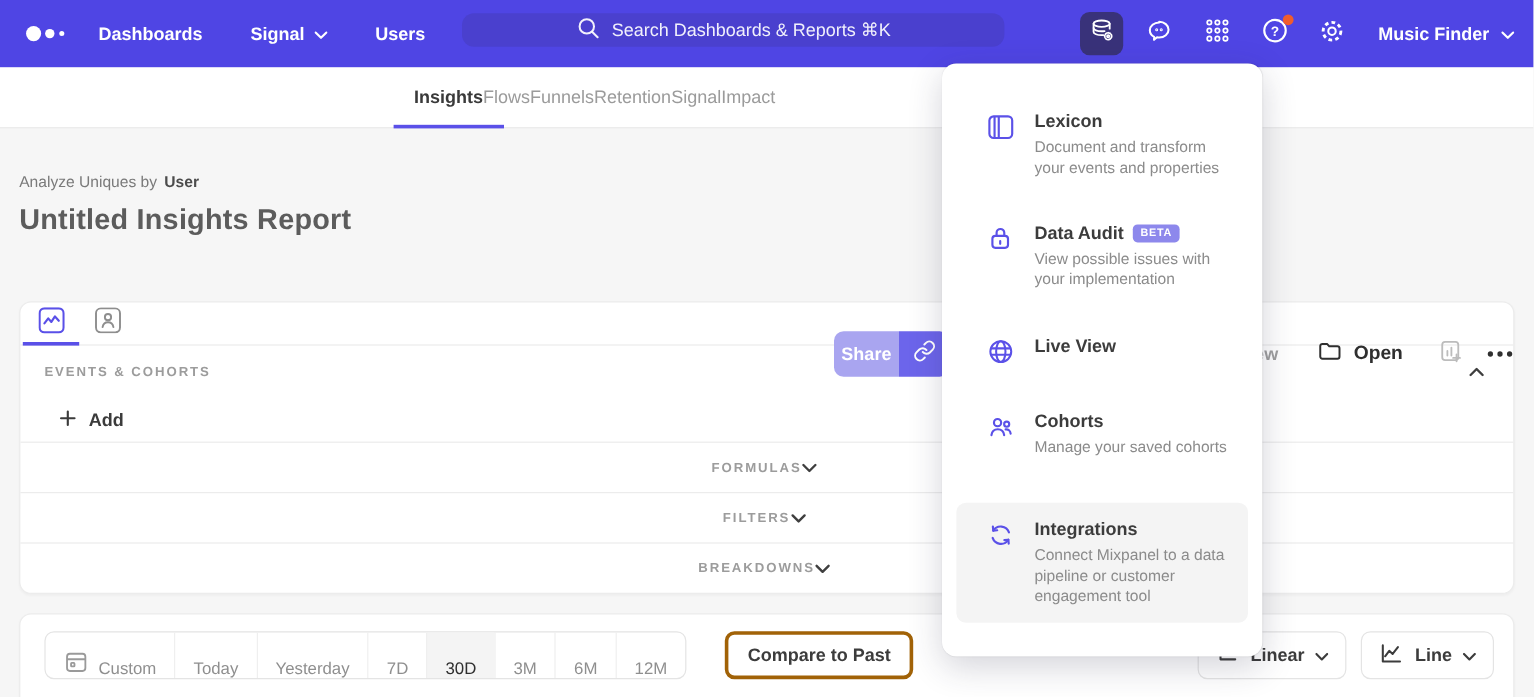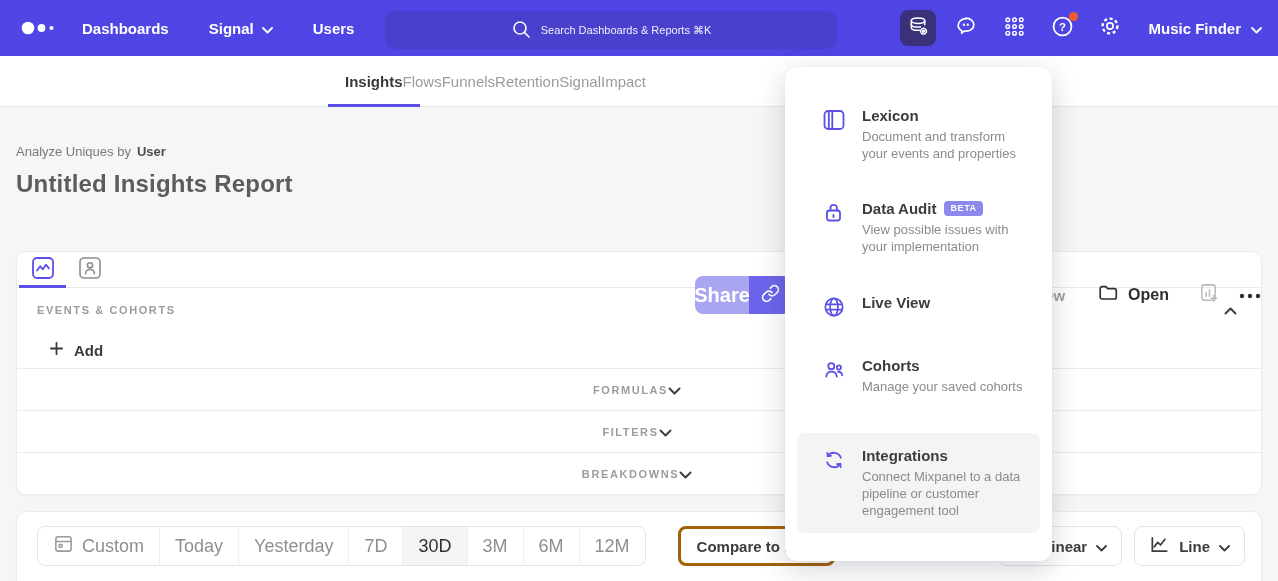--- a/index.html
+++ b/index.html
@@ -4,43 +4,43 @@
 <style>
   * { margin:0; padding:0; box-sizing:border-box; }
   html,body { width:1278px; height:581px; overflow:hidden; }
   body { font-family:"Liberation Sans", sans-serif; background:#f6f6f6; position:relative; }
 
   
   .nav { height:56px; background:#4F45E4; position:relative; display:flex; align-items:center; z-index:10; }
   .nav-left { display:flex; align-items:center; padding-left:20px; }
   .logo { margin-right:24px; display:flex; align-items:center; }
   .nav-item { display:flex; align-items:center; gap:8px; color:#fff; font-size:15px; font-weight:600; margin-right:40px; cursor:pointer; }
-  .search { position:absolute; left:385px; top:11px; width:452px; height:38px; border-radius:10px;
+  .search { position:absolute; left:385px; top:11px; width:452px; height:28px; border-radius:10px;
             background:#4A40CE; display:flex; align-items:center; justify-content:center; gap:10px;
-            color:rgba(255,255,255,0.92); font-size:11px; cursor:text; }
+            color:rgba(255,255,255,0.92); font-size:15px; cursor:text; }
   .nav-right { position:absolute; right:16px; top:0; height:56px; display:flex; align-items:center; }
   .icon-slot { width:48px; height:56px; display:flex; align-items:center; justify-content:center; position:relative; cursor:pointer; }
   .tool-active { width:36px; height:36px; border-radius:8px; background:#39327A; display:flex; align-items:center; justify-content:center; }
   .notif-dot { position:absolute; top:12px; right:8px; width:9px; height:9px; border-radius:50%; background:#F05C2D; }
   .project { display:flex; align-items:center; gap:10px; color:#fff; font-size:15px; font-weight:700; margin-left:14px; cursor:pointer; }
 
   
   .tabbar { height:51px; background:#fff; border-bottom:1px solid #e8e8e8; display:flex; align-items:stretch;
             padding-left:345px; position:relative; z-index:5; white-space:nowrap; }
   .tab { display:flex; align-items:center; font-size:15px; color:#9b9b9b; position:relative; cursor:pointer; }
   .tab.active { color:#3a3a3a; font-weight:700; }
   .tab.active::after { content:""; position:absolute; left:-17px; right:-17px; bottom:-1px; height:3px; background:#5A50E8; }
 
   
   .page { position:relative; padding:0 16px; }
   .subtitle { padding-top:37px; font-size:13px; color:#7a7a7a; }
   .subtitle .value { color:#4c4c4c; font-weight:700; margin-left:6px; cursor:pointer; }
   .title { margin-top:11px; font-size:24px; font-weight:700; color:#5c5c5c; letter-spacing:0.2px; }
   .share-group { position:absolute; left:695px; top:169px; display:flex; cursor:pointer; }
-  .share-btn { width:54px; height:38px; background:#A9A5F0; color:#fff; font-weight:600; font-size:20px;
+  .share-btn { width:54px; height:38px; background:#A9A5F0; color:#fff; font-weight:600; font-size:15px;
                border-radius:8px 0 0 8px; display:flex; align-items:center; justify-content:center; }
   .link-btn { width:42px; height:38px; background:#6C65EB; border-radius:0 8px 8px 0;
               display:flex; align-items:center; justify-content:center; }
   .right-cluster { position:absolute; right:16px; top:169px; height:38px; display:flex; align-items:center; }
   .new-label { color:#9e9e9e; font-size:15px; font-weight:600; margin-right:32px; cursor:pointer; }
   .open-btn { display:flex; align-items:center; gap:9px; color:#2f2f2f; font-weight:700; font-size:16px; margin-right:30px; cursor:pointer; }
   .chartplus { margin-right:18px; display:flex; cursor:pointer; }
   .more-dots { display:flex; cursor:pointer; }
 
   
@@ -52,32 +52,32 @@
   .section-header { display:flex; align-items:center; justify-content:space-between; height:44px; padding:0 24px 0 20px; cursor:pointer; }
   .section-label { font-size:11px; letter-spacing:1.6px; font-weight:700; color:#9c9c9c; }
   .add-row { height:36px; padding-left:32px; display:flex; align-items:center; gap:10px;
              font-size:15px; font-weight:700; color:#3b3b3b; cursor:pointer; }
   .section-row { height:42px; border-top:1px solid #ececec; display:flex; align-items:center;
                  justify-content:center; padding:0 24px 0 20px; cursor:pointer; }
 
   .controls-card { margin-top:16px; height:120px; padding:14px 16px; }
   .controls-row { display:flex; align-items:center; width:100%; }
   .range-group { display:flex; border:1px solid #e4e4e4; border-radius:8px; overflow:hidden; height:40px; background:#fff; margin-left:4px; }
-  .range-seg { display:flex; align-items:center; justify-content:center; gap:8px; padding:0 15px;
-               font-size:18px; color:#8f8f8f; border-left:1px solid #efefef; cursor:pointer; }
+  .range-seg { display:flex; align-items:flex-end; justify-content:center; gap:8px; padding:0 15px;
+               font-size:14px; color:#8f8f8f; border-left:1px solid #efefef; cursor:pointer; }
   .range-seg:first-child { border-left:none; }
   .range-seg.active { background:#f4f4f4; color:#2f2f2f; font-weight:400; }
   .compare-btn { margin-left:32px; height:40px; padding:0 16px; border:3px solid #a16207; border-radius:8px;
                  background:#fff; display:flex; align-items:center; font-size:15px; font-weight:600; color:#3c3c3c; cursor:pointer; }
   .right-controls { margin-left:auto; display:flex; gap:12px; }
   .ctrl-btn { height:40px; border:1px solid #e4e4e4; border-radius:8px; background:#fff; display:flex;
               align-items:center; gap:9px; padding:0 14px; font-size:15px; font-weight:600; color:#3c3c3c; cursor:pointer; }
 
   
-  .tool-menu { position:absolute; left:785px; top:67px; width:267px; height:494px; background:#fff;
+  .tool-menu { position:absolute; left:785px; top:53px; width:267px; height:494px; background:#fff;
                border-radius:12px; box-shadow:0 8px 28px rgba(40,40,70,0.20), 0 0 1px rgba(0,0,0,0.10);
                z-index:60; padding:26px 12px 12px; }
   .menu-item { display:flex; gap:16px; padding:14px 12px 14px 25px; border-radius:8px; margin-bottom:10px; cursor:pointer; }
   .menu-item.spaced { margin-bottom:24px; }
   .menu-item.highlight { background:#f4f4f4; }
   .mi-icon { width:24px; height:24px; flex:none; margin-top:1px; }
   .mi-title { font-size:15px; font-weight:700; color:#3c3c3c; display:flex; align-items:center; gap:8px; }
   .mi-desc { margin-top:4px; font-size:13px; color:#8b8b8b; line-height:1.32; max-width:172px; }
   .beta { background:#8D88EC; color:#fff; font-size:9px; font-weight:700; letter-spacing:0.6px;
           padding:3px 6px; border-radius:4px; line-height:1; }

